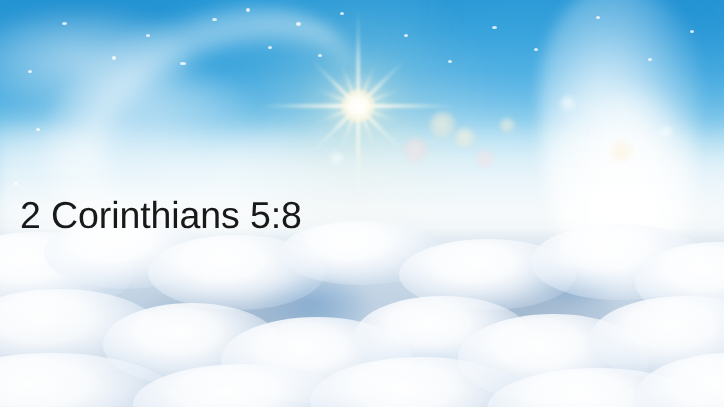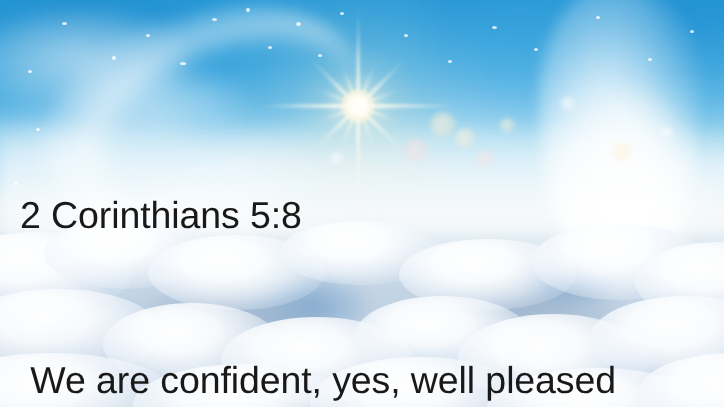--- a/index.html
+++ b/index.html
@@ -384,18 +384,17 @@
 
     <div class="puff" style="left:-10%; top:70%;  width:34%; height:50%;"></div>
     <div class="puff" style="left:18%;  top:76%;  width:30%; height:46%;"></div>
     <div class="puff" style="left:42%;  top:72%;  width:30%; height:50%;"></div>
     <div class="puff" style="left:66%;  top:78%;  width:30%; height:46%;"></div>
     <div class="puff" style="left:86%;  top:70%;  width:26%; height:50%;"></div>
   </div>
 
   <div class="verse-text">
     <span class="verse-line">2 Corinthians 5:8</span>
-    <span class="verse-line"> We are confident, yes, well pleased</span>
     
     
   </div>
 
 </div>
 
 </body></html>

